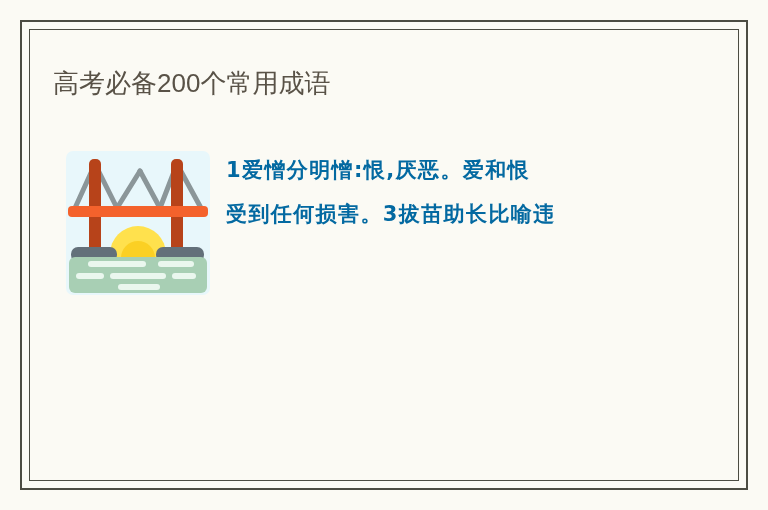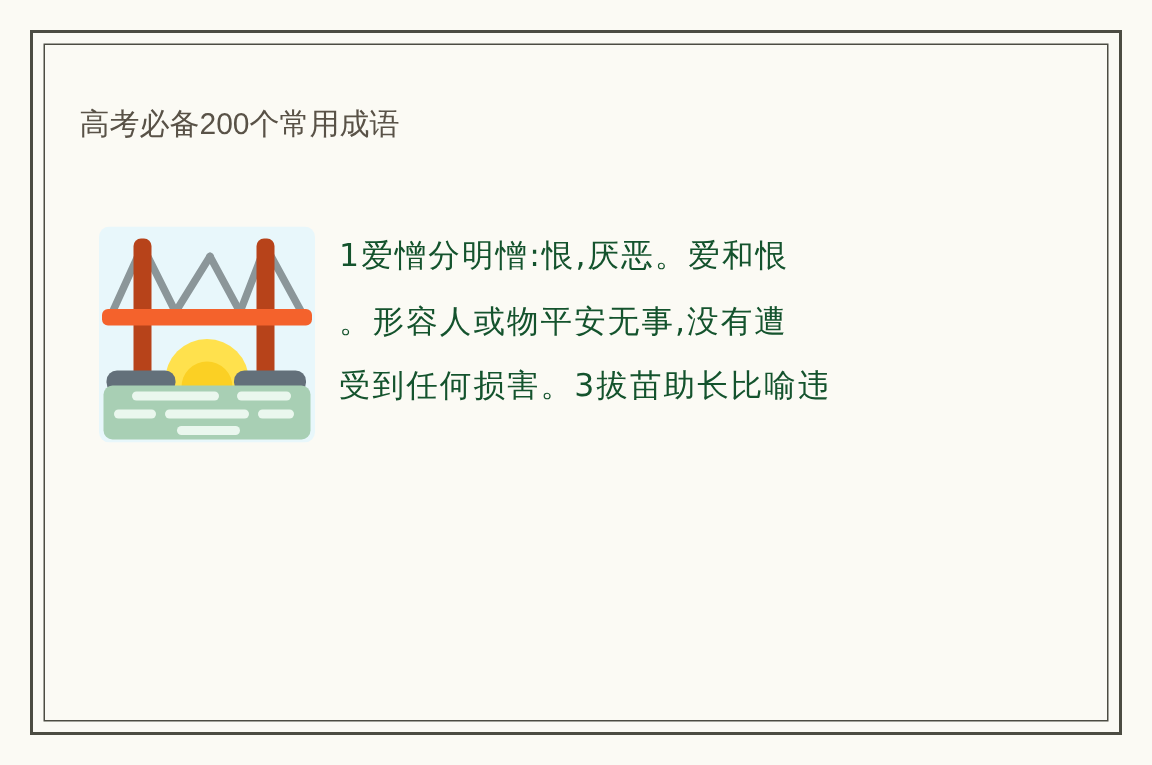--- a/index.html
+++ b/index.html
@@ -53,21 +53,21 @@
     width: 710px;
     height: 452px;
     box-sizing: border-box;
     overflow: hidden;
   }
 
   #title {
     position: absolute;
     left: 24px;
     top: 36px;
-    font-size: 20px;
+    font-size: 26px;
     line-height: 36px;
     letter-spacing: 0px;
     color: #595247;
     white-space: nowrap;
     font-weight: 400;
   }
 
   
   #illustration {
     position: absolute;
@@ -87,23 +87,24 @@
     width: 520px;
     height: 270px;
     overflow: hidden;
   }
 
   .body-line {
     font-family: "DejaVu Sans", "Liberation Sans", sans-serif;
     font-size: 21px;
     line-height: 43.5px;
     height: 43.5px;
-    color: #14532d;
+    color: #0369a1;
     white-space: nowrap;
     letter-spacing: 1.4px;
+    font-weight: bold;
   }
 </style>
 </head>
 <body>
 
 <div id="page">
 
   <div id="frame-outer"></div>
   <div id="frame-inner"></div>
 
@@ -151,18 +152,17 @@
             <rect x="44" y="122" width="56" height="6" rx="3"></rect>
             <rect x="106" y="122" width="24" height="6" rx="3"></rect>
             <rect x="52" y="133" width="42" height="6" rx="3"></rect>
           </g>
         </g>
       </svg>
     </div>
 
     <div id="body-text">
       <div class="body-line">1爱憎分明憎:恨,厌恶。爱和恨</div>
-      <div class="body-line">。形容人或物平安无事,没有遭</div>
       <div class="body-line">受到任何损害。3拔苗助长比喻违</div>
     </div>
 
   </div>
 </div>
 
 </body></html>

